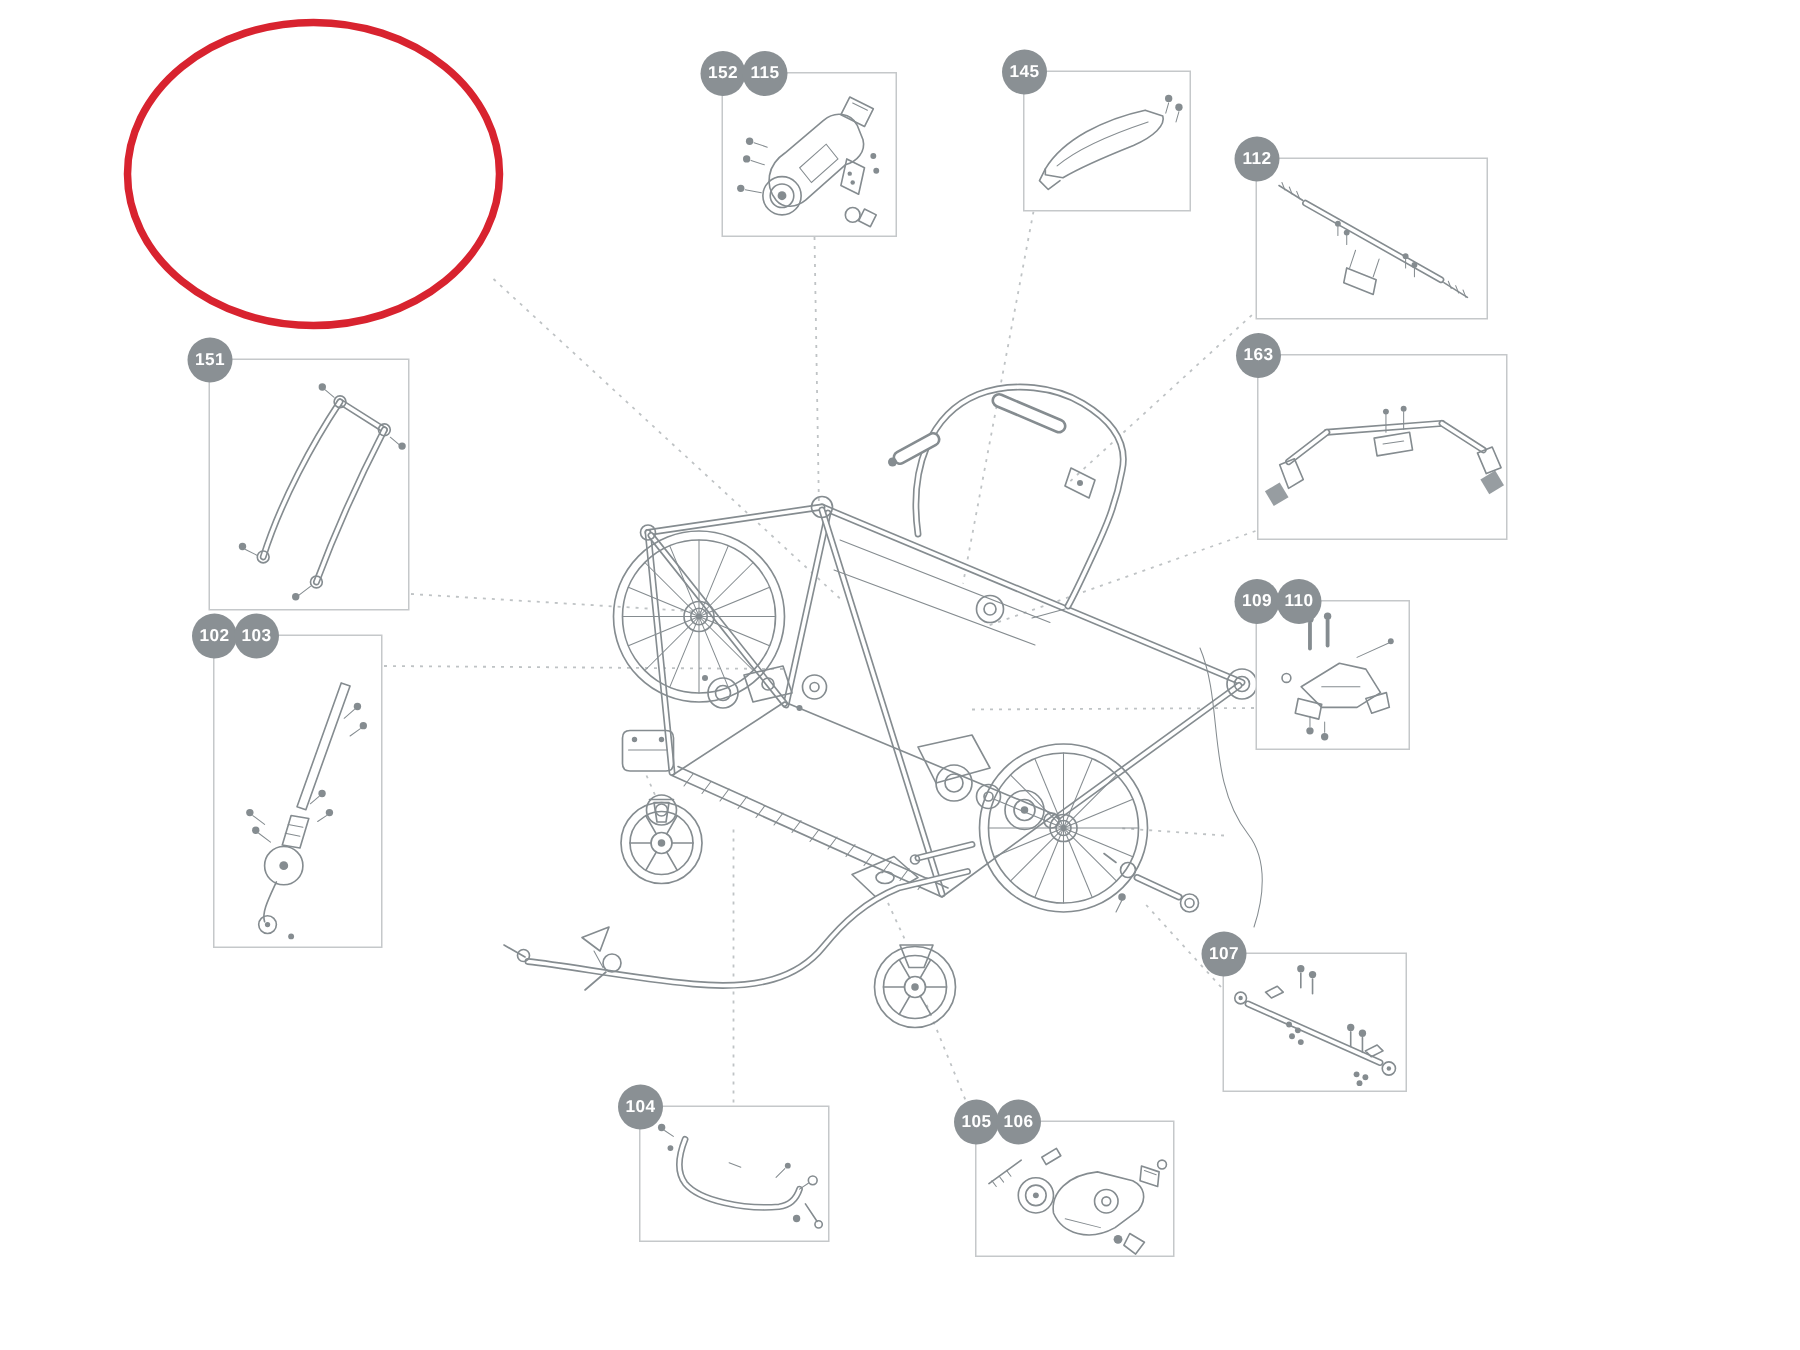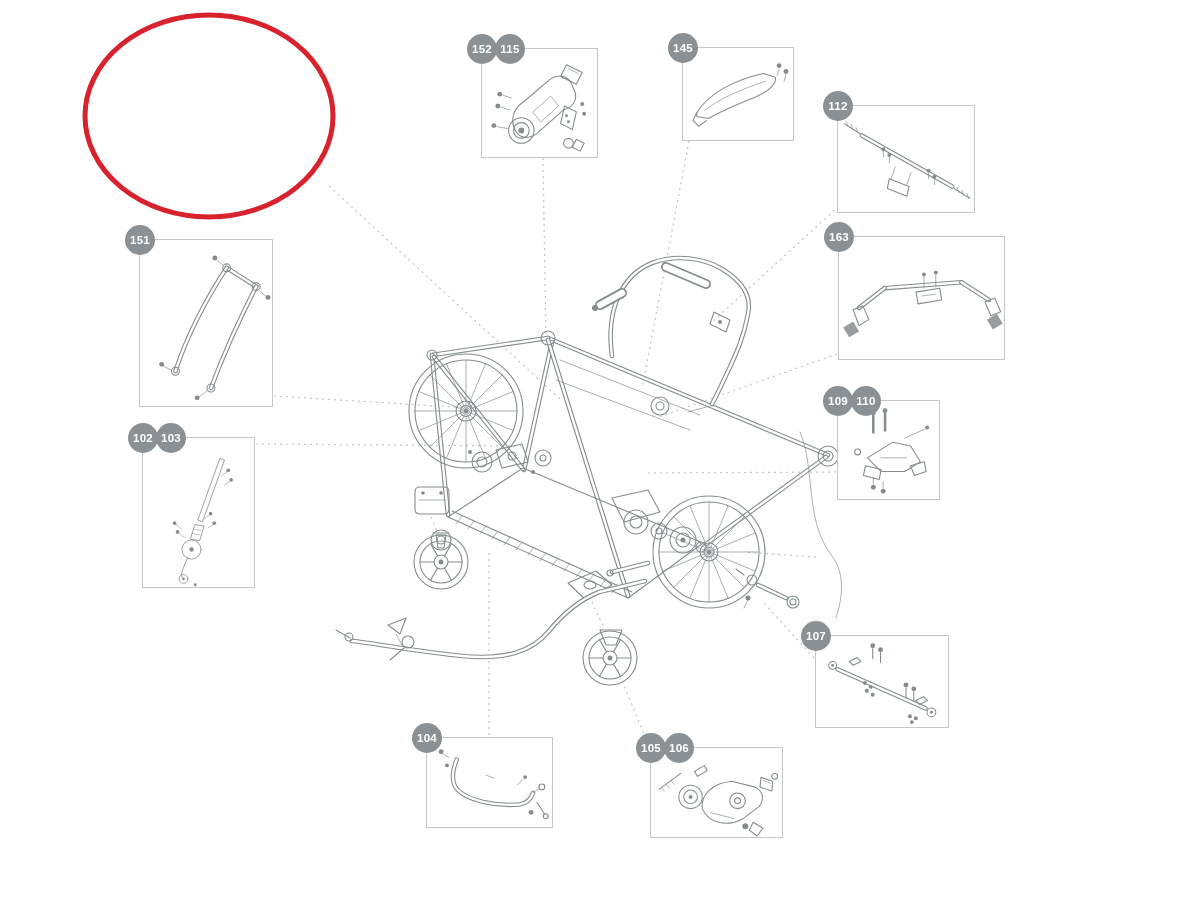--- a/index.html
+++ b/index.html
@@ -252,21 +252,21 @@
         <path class="lnthin" d="M78,20 L84,25"></path>
       <circle class="dot" cx="130" cy="58" r="2.5"></circle>
         <path class="lnthin" d="M128,57 L122,52"></path>
       <circle class="dot" cx="22" cy="126" r="2.5"></circle>
         <path class="lnthin" d="M24,128 L32,132"></path>
       <circle class="dot" cx="58" cy="160" r="2.5"></circle>
         <path class="lnthin" d="M60,159 L68,153"></path>
     </svg>
   </div>
 
-  <div class="pbox" style="left:142px;top:437px;width:113px;height:151px">
+  <div class="pbox" style="left:142px;top:423px;width:113px;height:209px">
     <div class="badges">
       <span class="badge">102</span>
       <span class="badge">103</span>
     </div>
     <svg class="thumb" viewBox="0 0 113 203">
       <path class="ln" d="M86,28 L92,30 L62,114 L56,112 Z"></path>
       <path class="ln" d="M52,118 L64,120 L58,140 L46,138 Z"></path>
       <path class="lnthin" d="M50,124 l10,2 M48,130 l10,2"></path>
       <circle class="ln" cx="47" cy="152" r="13"></circle>
         <circle class="dot" cx="47" cy="152" r="3"></circle>
@@ -327,21 +327,21 @@
         <circle class="ln" cx="88" cy="54" r="3"></circle>
       <path class="lnthin" d="M60,66 L84,72"></path>
       <path class="ln" d="M112,30 L124,34 L123,44 L111,40 Z"></path>
         <path class="lnthin" d="M114,33 l8,3"></path>
       <circle class="ln" cx="126" cy="29" r="3"></circle>
       <circle class="dot" cx="96" cy="80" r="3"></circle>
       <path class="ln" d="M104,76 L114,82 L108,90 L100,84 Z"></path>
     </svg>
   </div>
 
-  <div class="pbox" style="left:815px;top:635px;width:134px;height:93px">
+  <div class="pbox" style="left:815px;top:635px;width:123px;height:93px">
     <div class="badges">
       <span class="badge">107</span>
     </div>
     <svg class="thumb" viewBox="0 0 123 93">
       <path class="tube" d="M16,34 L106,74"></path>
         <path class="tubein" d="M16,34 L106,74"></path>
       <circle class="ln" cx="11" cy="30" r="4"></circle>
         <circle class="dot" cx="11" cy="30" r="1.5"></circle>
       <circle class="ln" cx="112" cy="78" r="4.5"></circle>
         <circle class="dot" cx="112" cy="78" r="1.5"></circle>
@@ -407,21 +407,21 @@
       <path class="solid" d="M150,84 L160,78 L166,88 L156,94 Z"></path>
       <path class="ln" d="M78,56 L102,52 L104,64 L80,68 Z"></path>
       <path class="lnthin" d="M84,60 L98,58"></path>
       <circle class="dot" cx="86" cy="38" r="2"></circle>
         <path class="lnthin" d="M86,40 L86,52"></path>
       <circle class="dot" cx="98" cy="36" r="2"></circle>
         <path class="lnthin" d="M98,38 L98,50"></path>
     </svg>
   </div>
 
-  <div class="pbox" style="left:837px;top:105px;width:138px;height:108px">
+  <div class="pbox" style="left:837px;top:105px;width:155px;height:108px">
     <div class="badges">
       <span class="badge">112</span>
     </div>
     <svg class="thumb" viewBox="0 0 138 108">
       <path class="tube" d="M24,30 L116,82"></path>
         <path class="tubein" d="M24,30 L116,82"></path>
       <path class="ln" d="M6,18 L22,28"></path>
         <path class="lnthin" d="M8,16 l2,5 M13,19 l2,5 M18,22 l2,5"></path>
       <path class="ln" d="M118,84 L134,94"></path>
         <path class="lnthin" d="M121,83 l2,5 M126,86 l2,5 M131,89 l2,5"></path>

